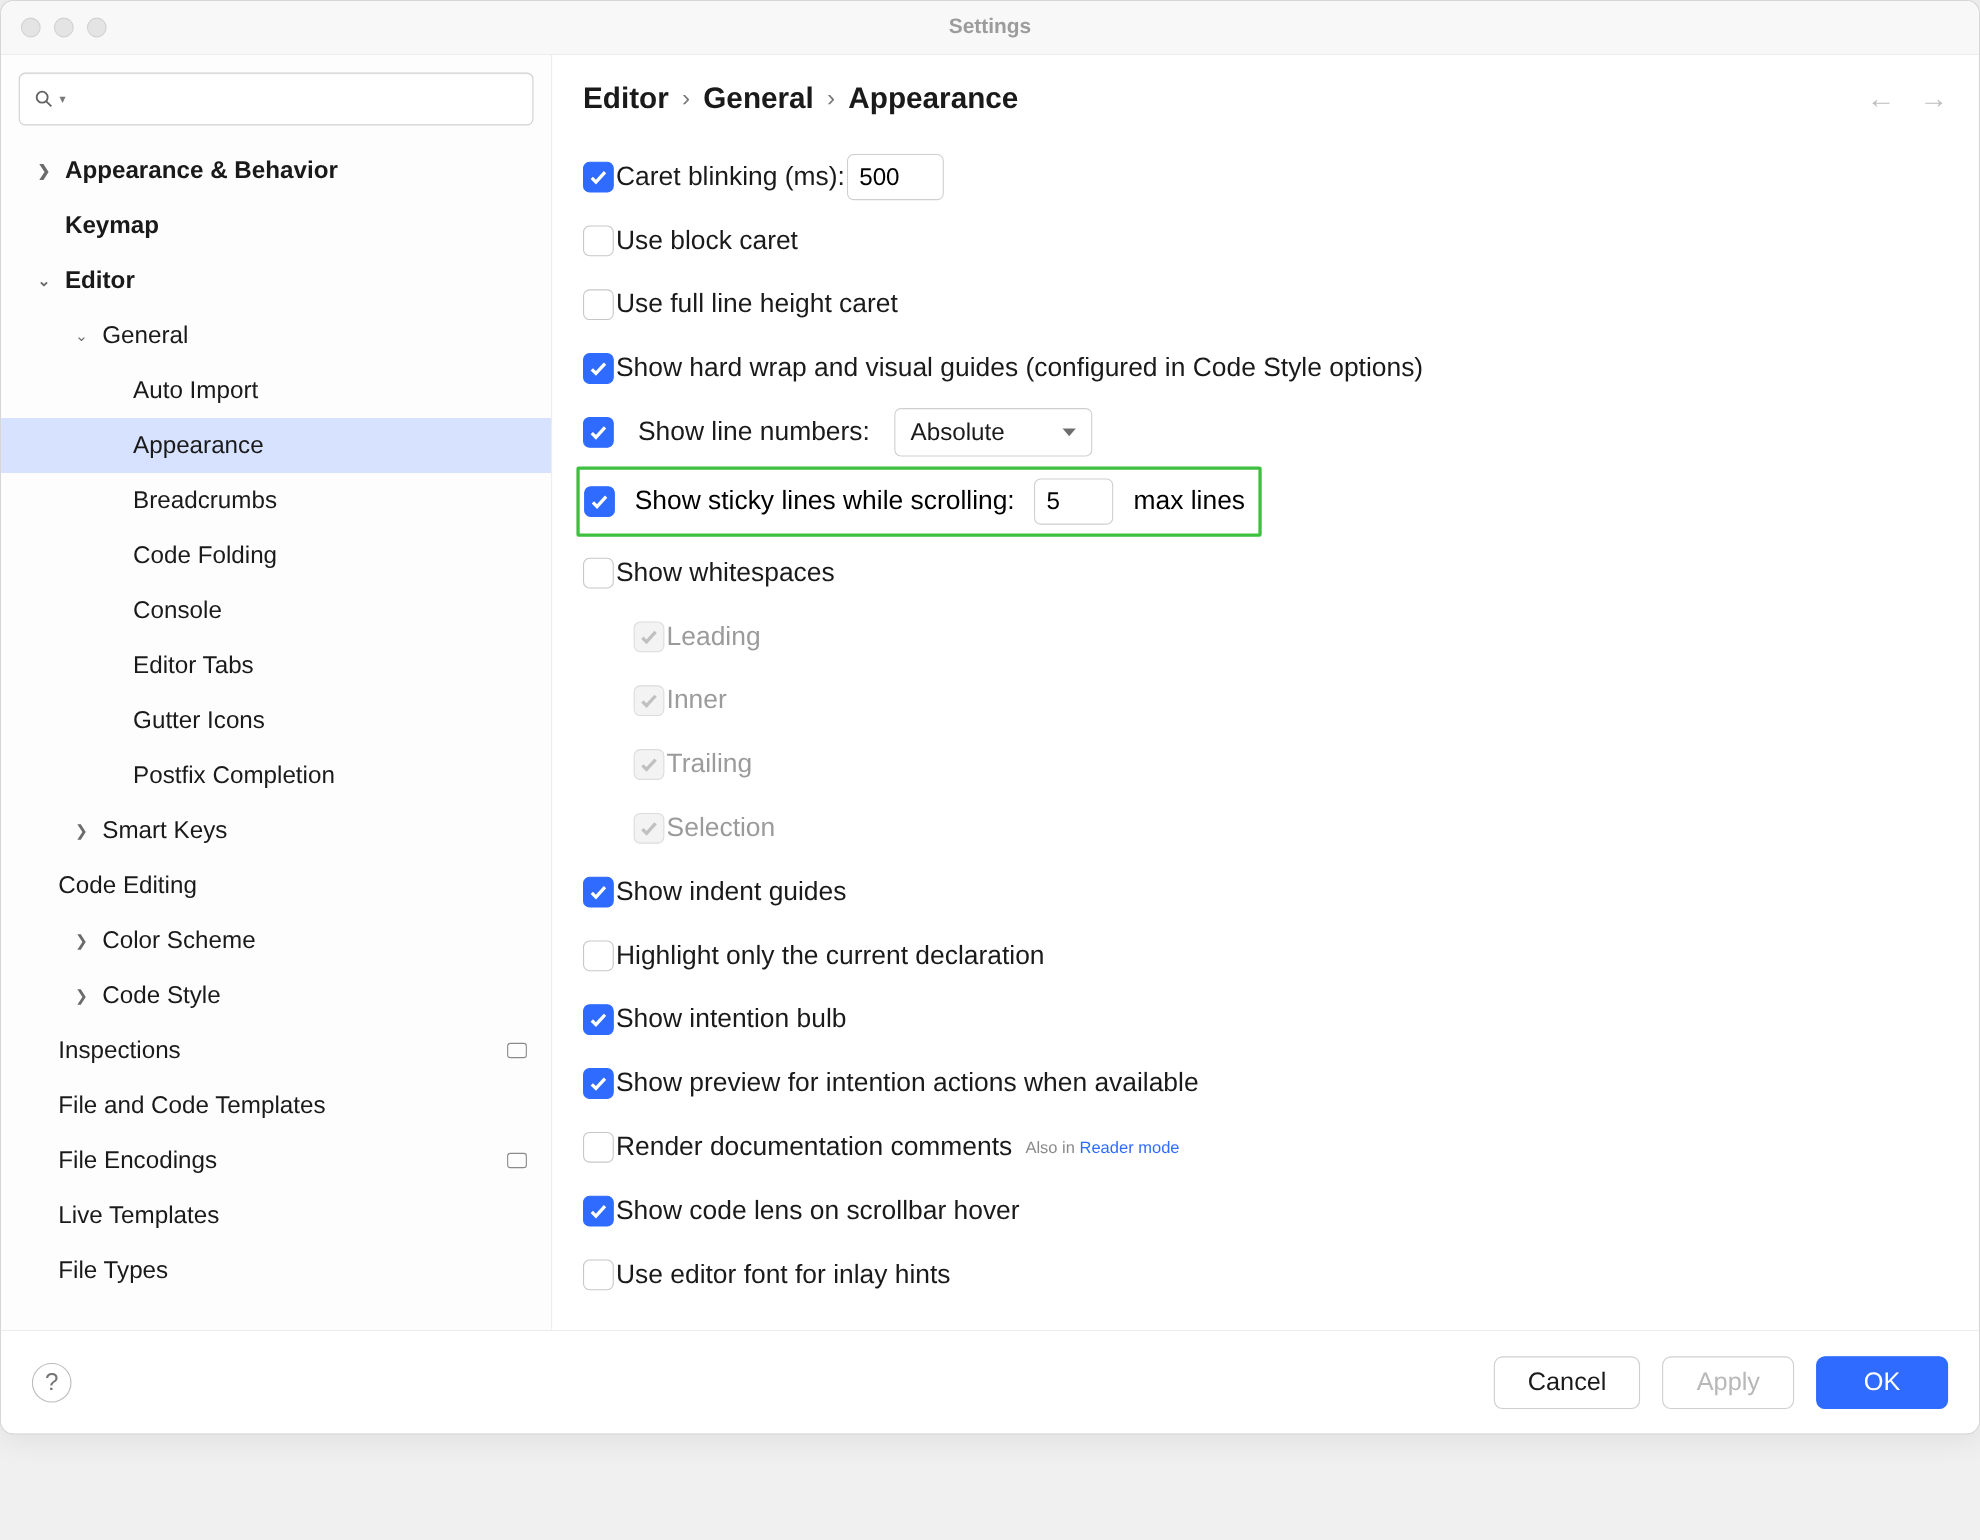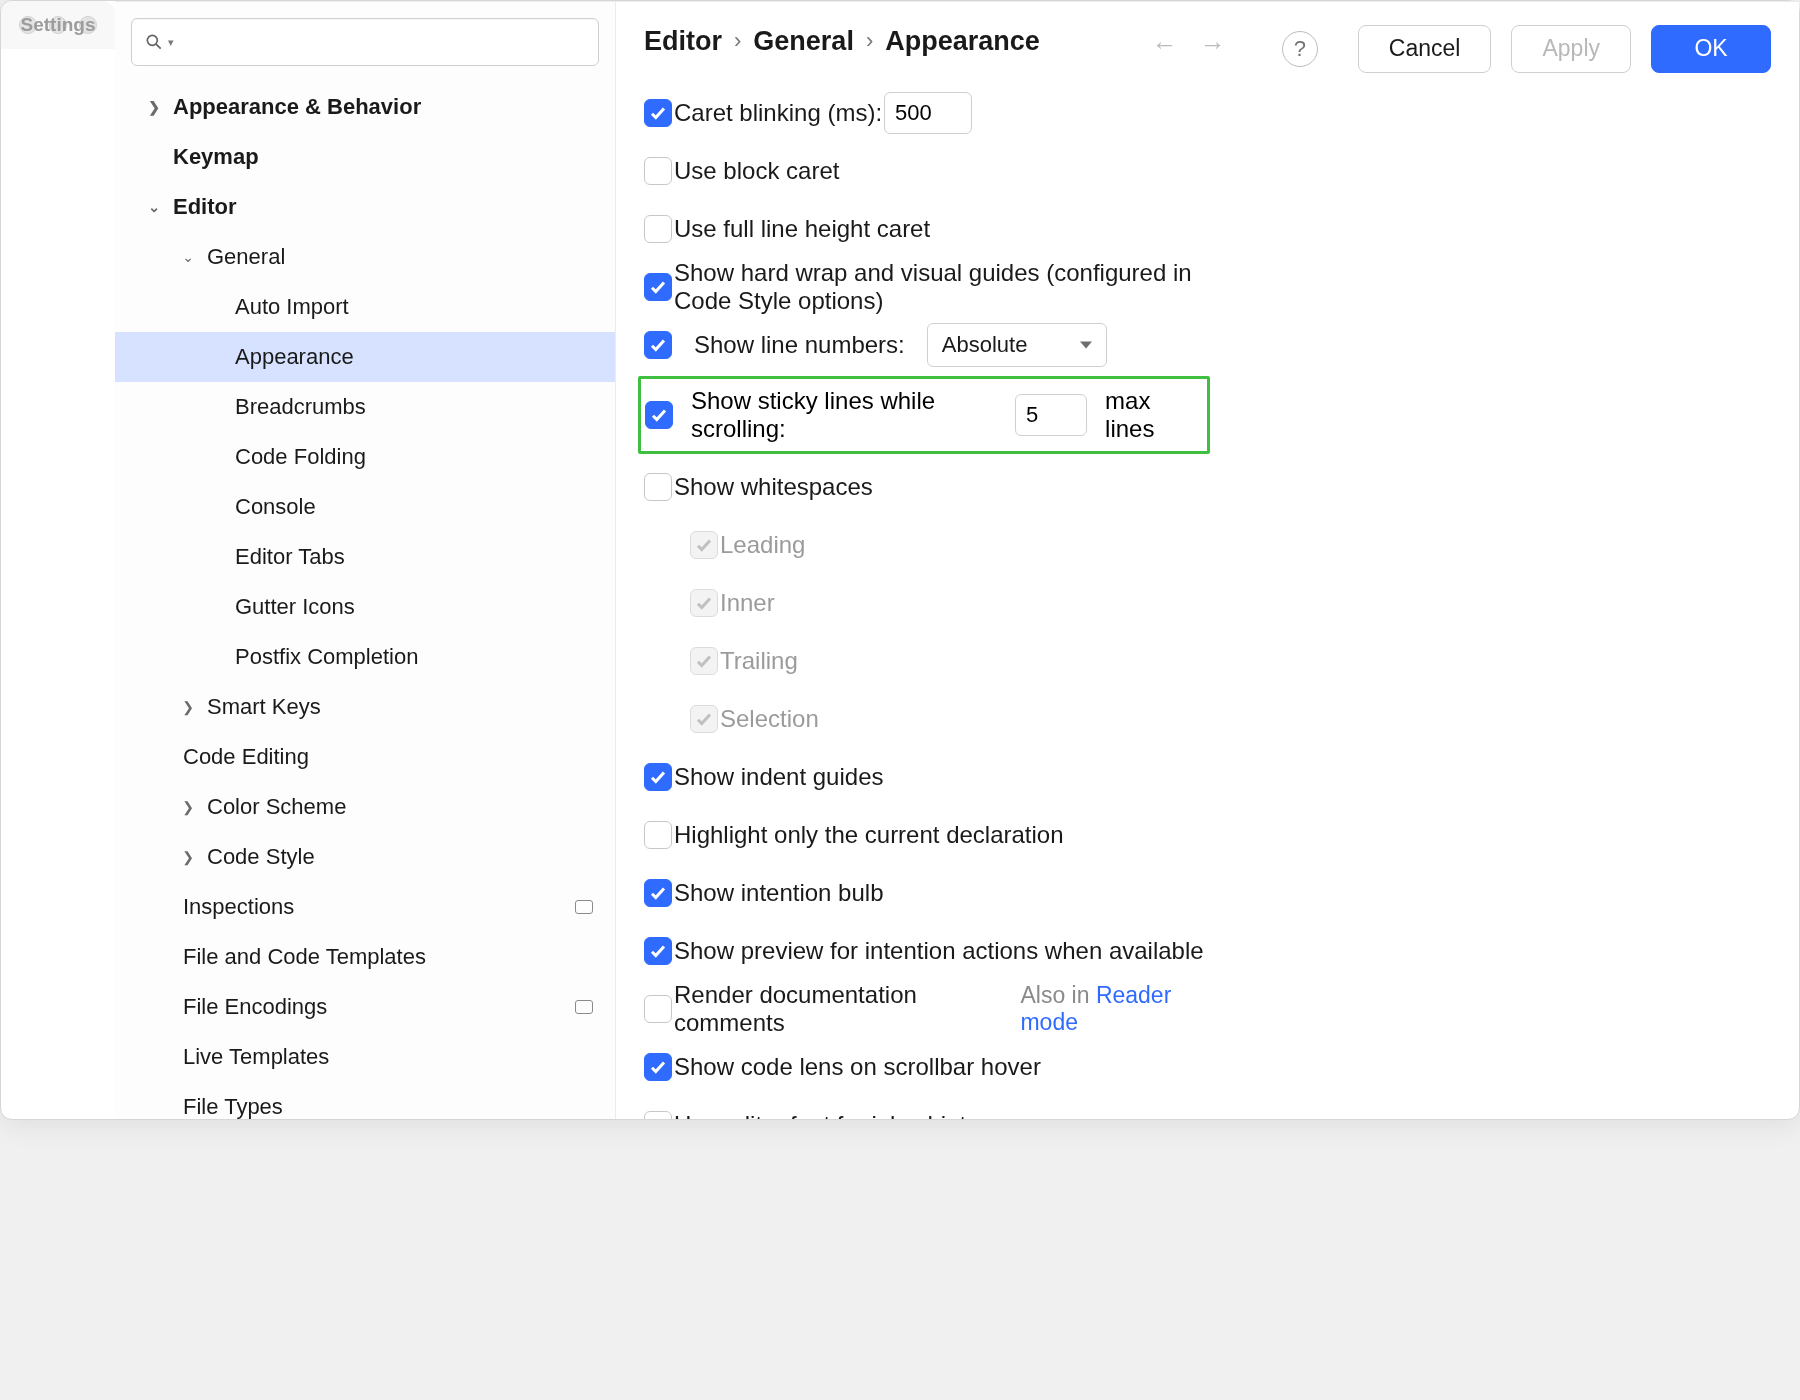--- a/index.html
+++ b/index.html
@@ -8,25 +8,25 @@
     background: #f0f0f0;
     width: 1800px;
     height: 1400px;
     overflow: hidden;
     display: flex;
     align-items: flex-start;
     justify-content: flex-start;
   }
   .window {
     width: 1800px;
-    height: 1120px;
+    height: 1304px;
     background: #ffffff;
     border-radius: 12px;
     display: flex;
-    flex-direction: row;
+    flex-direction: column;
     position: relative;
     border: 1px solid #d6d6d6;
     box-shadow: 0 4px 30px rgba(0,0,0,0.08);
   }
   .titlebar {
     height: 48px;
     display: flex;
     align-items: center;
     padding: 0 18px;
     background: #f8f8f8;
@@ -72,21 +72,21 @@
   .tree-item {
     display: flex; align-items: center;
     height: 50px; font-size: 22px;
     padding-left: 30px; color: #1a1a1a;
     cursor: default;
     position: relative;
   }
   .tree-item.bold { font-weight: 700; }
   .tree-item.child1 { padding-left: 64px; font-size: 22px; }
   .tree-item.child2 { padding-left: 120px; font-size: 22px; font-weight: 400; }
-  .tree-item.child1-plain { padding-left: 68px; font-size: 22px; font-weight: 400;}
+  .tree-item.child1-plain { padding-left: 52px; font-size: 22px; font-weight: 400;}
   .tree-item.selected { background: #d6e2ff; }
   .disclosure {
     width: 18px; display: inline-flex; justify-content: center; margin-right: 10px;
     color: #6b6b6b; font-size: 14px;
   }
   .disclosure.spacer { visibility: hidden; }
   .badge-right {
     position: absolute; right: 22px; top: 50%; transform: translateY(-50%);
     width: 18px; height: 14px; border: 1.5px solid #8a8a8a; border-radius: 3px;
   }
@@ -132,21 +132,21 @@
     content: ""; position: absolute; right: 14px; top: 50%;
     width: 0; height: 0; border-left: 6px solid transparent; border-right: 6px solid transparent;
     border-top: 7px solid #6e6e6e; transform: translateY(-50%);
   }
   .highlight-box {
     border: 3px solid #3fbf3f; border-radius: 2px;
     padding: 8px 12px 8px 4px; margin: 2px 16px 4px -6px;
     display: inline-flex; align-items: center; gap: 18px;
     min-height: 58px; width: fit-content;
   }
-  .hint-text { color: #8a8a8a; font-size: 23px; }
+  .hint-text { color: #8a8a8a; font-size: 15px; margin-left: 10px; }
   .hint-text a { color: #2f6bff; text-decoration: none; }
   .footer {
     height: 94px; border-top: 1px solid #ececec;
     display: flex; align-items: center; padding: 0 28px;
     gap: 20px; background: #fff;
     border-bottom-left-radius: 12px;
     border-bottom-right-radius: 12px;
   }
   .help-circle {
     width: 36px; height: 36px; border-radius: 50%; border: 1.5px solid #bcbcbc;

